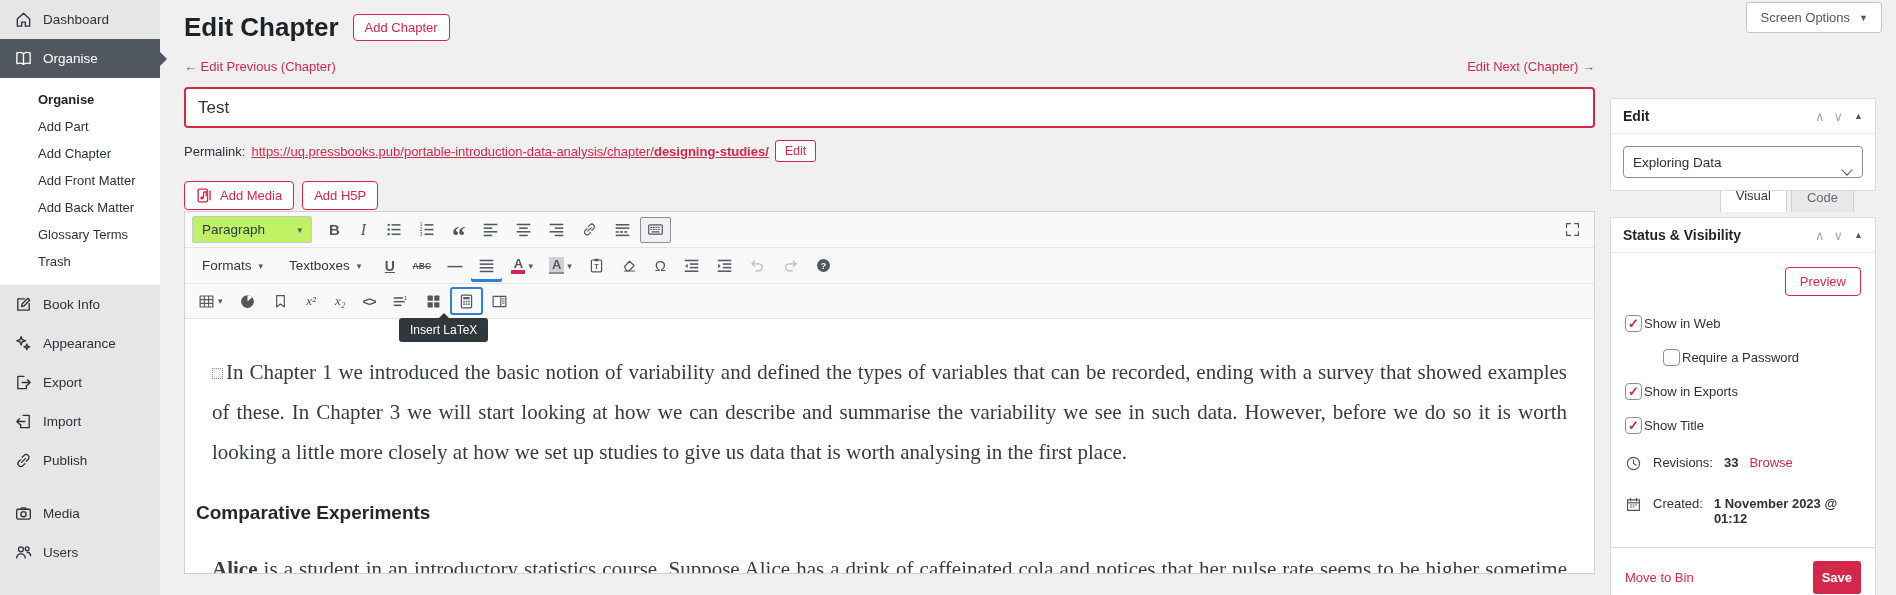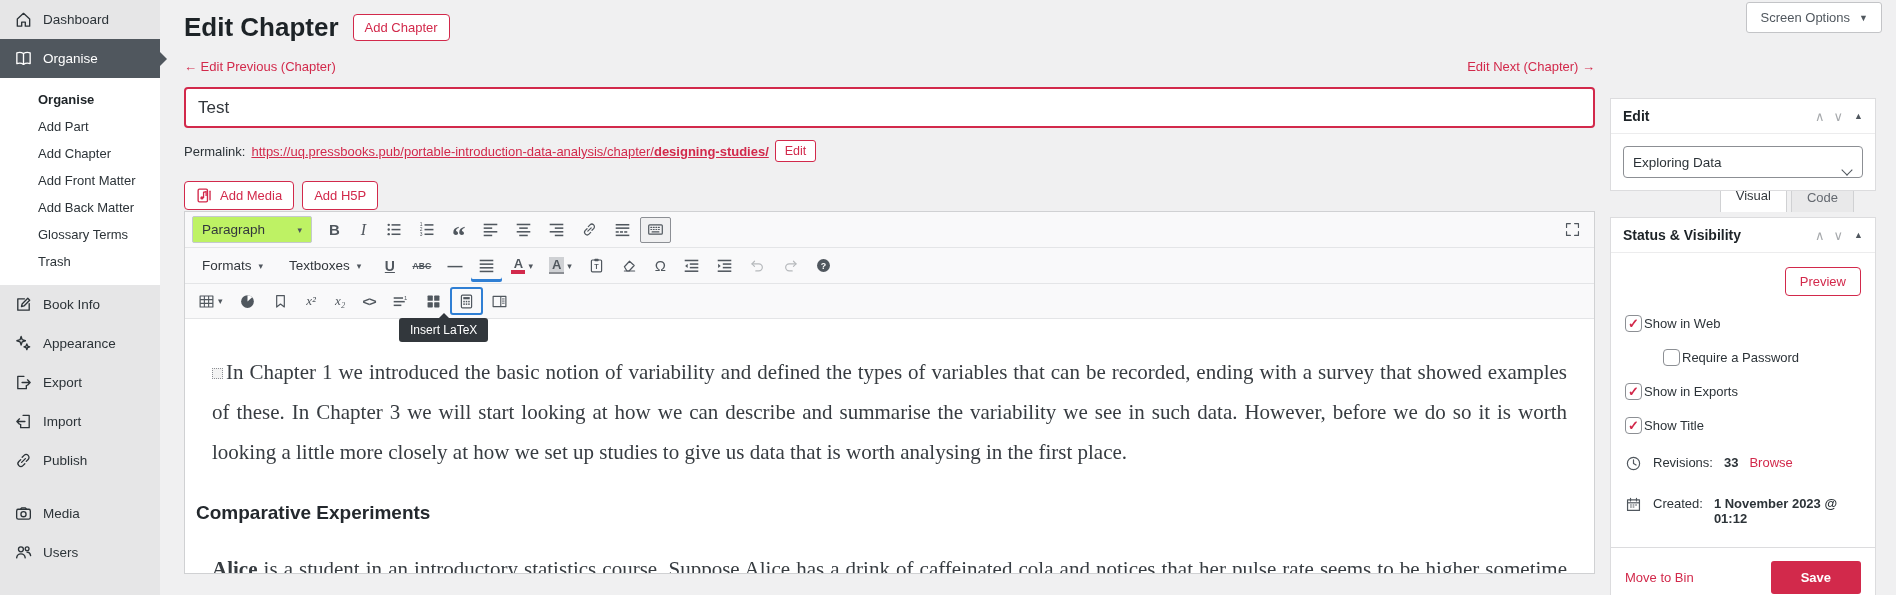--- a/index.html
+++ b/index.html
@@ -122,21 +122,21 @@
       padding:6px 14px;font-size:13px;cursor:pointer}
   .cb-row{display:flex;align-items:center;gap:2px;margin:17px 0;cursor:pointer}
   .cb-row.indent{margin-left:38px}
   .cb{width:17px;height:17px;border:1px solid #8c8f94;border-radius:4px;background:#fff;display:inline-flex;
       align-items:center;justify-content:center;flex:0 0 17px}
   .cb.checked::after{content:"✓";color:var(--accent);font-weight:800;font-size:13px;line-height:1}
   .meta{display:flex;align-items:flex-start;gap:11px;margin:21px 0;color:#2c3338}
   .meta svg{width:17px;height:17px;color:#50575e}
   .status-foot{border-top:1px solid var(--border);display:flex;align-items:center;justify-content:space-between;
       padding:13px 14px;margin-top:16px}
-  .save-btn{background:var(--accent);color:#fff;border:none;border-radius:3px;padding:9px 30px;font-size:13px;
+  .save-btn{background:var(--accent);color:#fff;border:none;border-radius:3px;padding:9px 9px;font-size:13px;
       font-weight:600;cursor:pointer}
 </style>
 </head>
 <body>
 
 <aside id="sidebar">
     <div class="side-item">
       <span style="display: inline-flex;">
         <svg viewBox="0 0 20 20" xmlns="http://www.w3.org/2000/svg">
           <path d="M3.5 9.5 10 3.5l6.5 6V17h-4.6v-4.3H8.1V17H3.5z" fill="none" stroke="currentColor" stroke-width="1.4" stroke-linecap="round" stroke-linejoin="round"></path>

